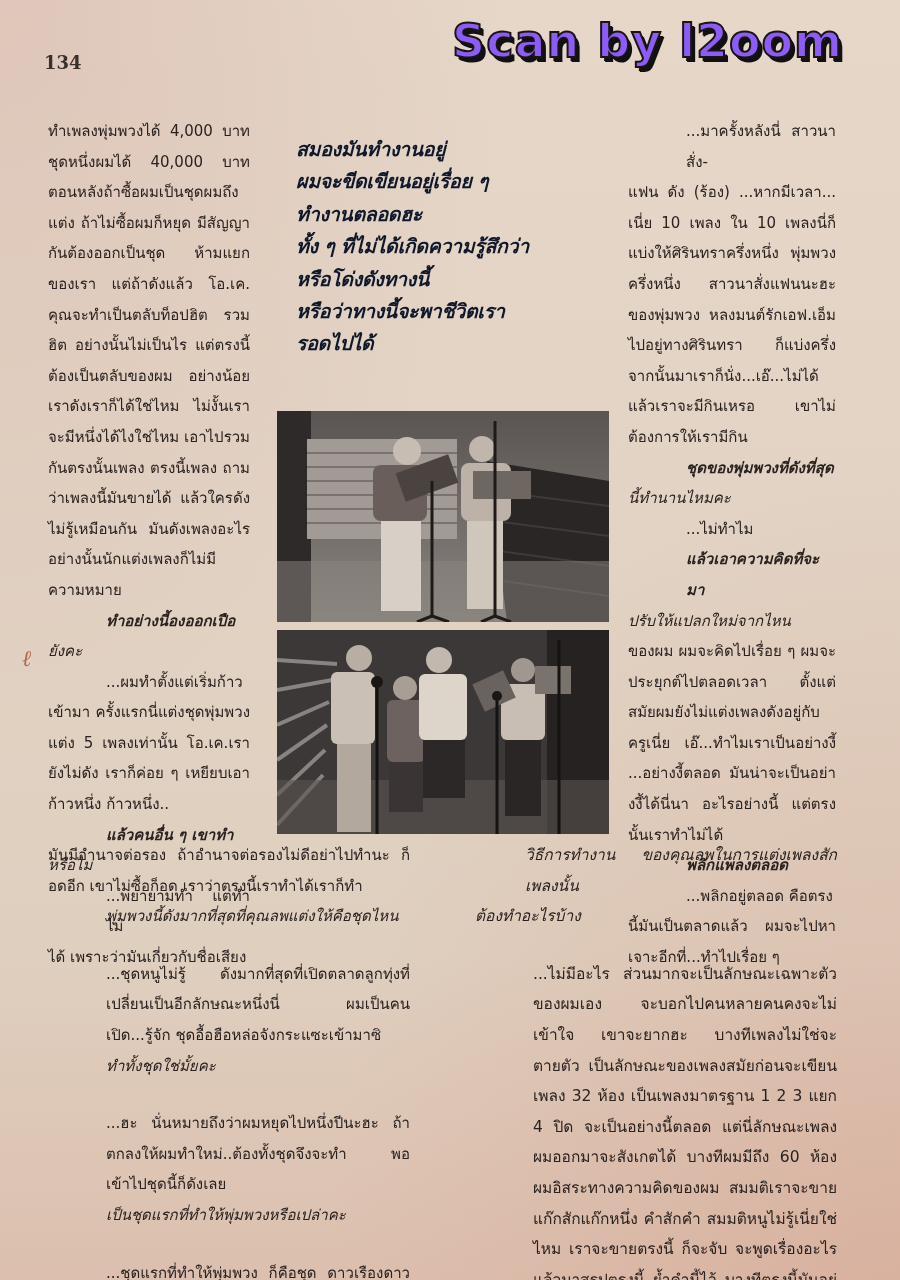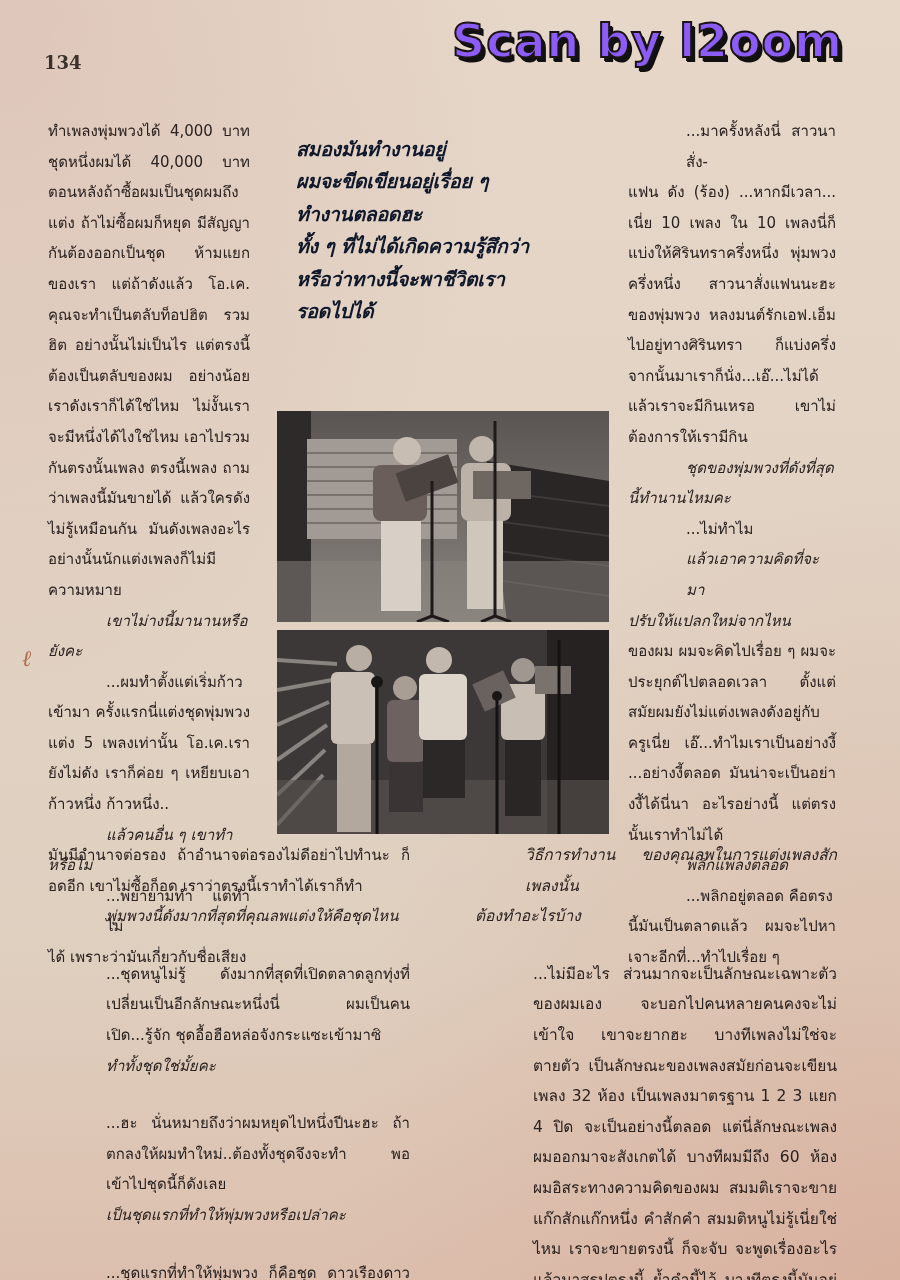--- a/index.html
+++ b/index.html
@@ -23,21 +23,21 @@
     position: absolute; left: 452px; top: 14px;
     font-family: "DejaVu Sans", sans-serif; font-weight: bold; font-size: 46px;
     color: #8b5cf6; letter-spacing: 1px;
     -webkit-text-stroke: 2px #1a1414;
     text-shadow: 3px 4px 0 #111, 4px 5px 0 #111;
   }
   .col {
     position: absolute; font-size: 15px; line-height: 30.6px; text-align: justify; margin-top: 16px;
   }
   .col p { margin: 0; }
-  .col .q { font-style: italic; padding-left: 58px; }
+  .col .q { font-style: italic; padding-left: 58px; font-weight: bold; }
   .col .a { padding-left: 58px; }
   .col .qcont { font-style: italic; }
   .col-left { left: 48px; top: 100px; width: 202px; }
   .col-right { left: 628px; top: 100px; width: 208px; }
   .pull-quote {
     position: absolute; left: 296px; top: 112px; width: 290px;
     font-family: "DejaVu Sans", sans-serif; font-weight: bold; font-style: italic;
     font-size: 19.5px; line-height: 32.4px; color: #0f172a;
     letter-spacing: -0.3px;
     margin-top: 22px;
@@ -72,35 +72,36 @@
 
 <div class="paper-tint"></div>
 
 <div class="page-number">134</div>
 <div class="watermark">Scan by l2oom</div>
 
 <div class="margin-mark">ℓ</div>
 
 <div class="col col-left">
   <p>ทำเพลงพุ่มพวงได้ 4,000 บาท ชุดหนึ่งผมได้ 40,000 บาท ตอนหลังถ้าซื้อผมเป็นชุดผมถึงแต่ง ถ้าไม่ซื้อผมก็หยุด มีสัญญากันต้องออกเป็นชุด ห้ามแยกของเรา แต่ถ้าดังแล้ว โอ.เค. คุณจะทำเป็นตลับท็อปฮิต รวมฮิต อย่างนั้นไม่เป็นไร แต่ตรงนี้ต้องเป็นตลับของผม อย่างน้อยเราดังเราก็ได้ใช่ไหม ไม่งั้นเราจะมีหนึ่งได้ไงใช่ไหม เอาไปรวมกันตรงนั้นเพลง ตรงนี้เพลง ถามว่าเพลงนี้มันขายได้ แล้วใครดังไม่รู้เหมือนกัน มันดังเพลงอะไรอย่างนั้นนักแต่งเพลงก็ไม่มีความหมาย</p>
-  <p class="q">เขาไม่างนี้มานานหรือ</p>
+  <p class="q">ทำอย่างนี้องออกเปือ</p>
   <p class="qcont">ยังคะ</p>
   <p class="a">...ผมทำตั้งแต่เริ่มก้าว</p>
   <p>เข้ามา ครั้งแรกนี่แต่งชุดพุ่มพวงแต่ง 5 เพลงเท่านั้น โอ.เค.เรายังไม่ดัง เราก็ค่อย ๆ เหยียบเอาก้าวหนึ่ง ก้าวหนึ่ง..</p>
   <p class="q">แล้วคนอื่น ๆ เขาทำ</p>
   <p class="qcont">หรือไม่</p>
   <p class="a">...พยายามทำ แต่ทำไม่</p>
   <p>ได้ เพราะว่ามันเกี่ยวกับชื่อเสียง</p>
 </div>
 
 <div class="pull-quote">
   <div>สมองมันทำงานอยู่</div>
   <div>ผมจะขีดเขียนอยู่เรื่อย ๆ</div>
   <div>ทำงานตลอดฮะ</div>
   <div>ทั้ง ๆ ที่ไม่ได้เกิดความรู้สึกว่า</div>
+  <div>หรือโด่งดังทางนี้</div>
   <div>หรือว่าทางนี้จะพาชีวิตเรา</div>
   <div>รอดไปได้</div>
 </div>
 
 <div class="photo photo-1" title="Two men singing at music stands in a recording studio">
   <svg width="332" height="211" viewBox="0 0 332 211">
     <defs>
       <linearGradient id="g1" x1="0" y1="0" x2="0" y2="1">
         <stop offset="0" stop-color="#5a5452"></stop>
           <stop offset="1" stop-color="#8a8480"></stop>

